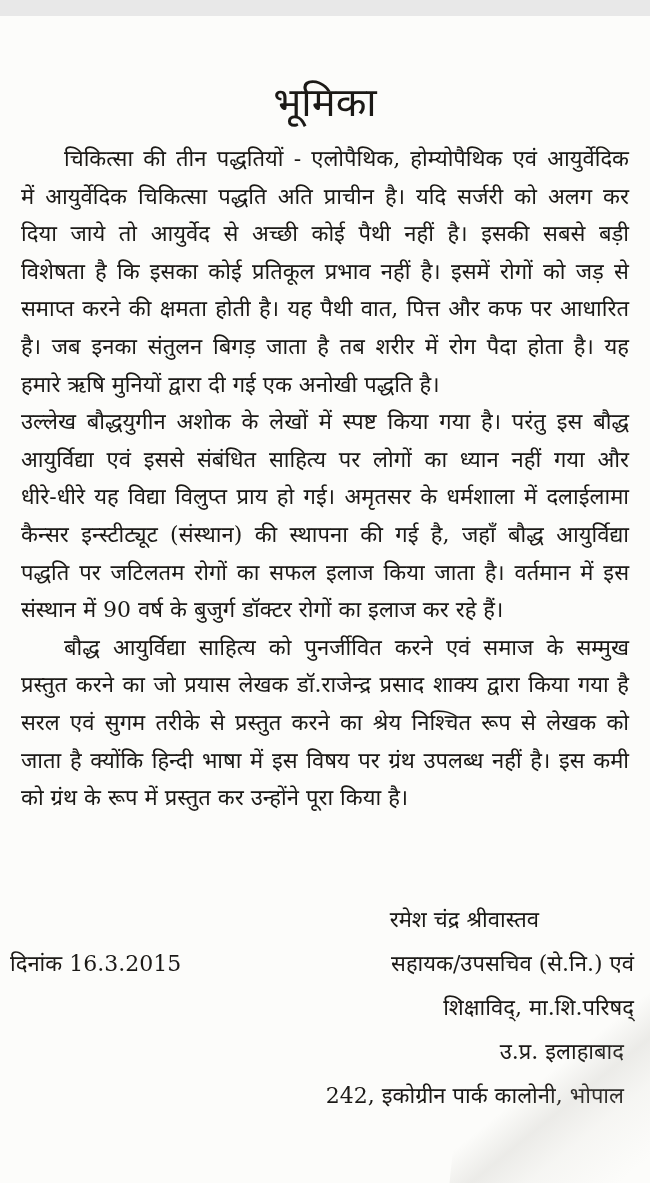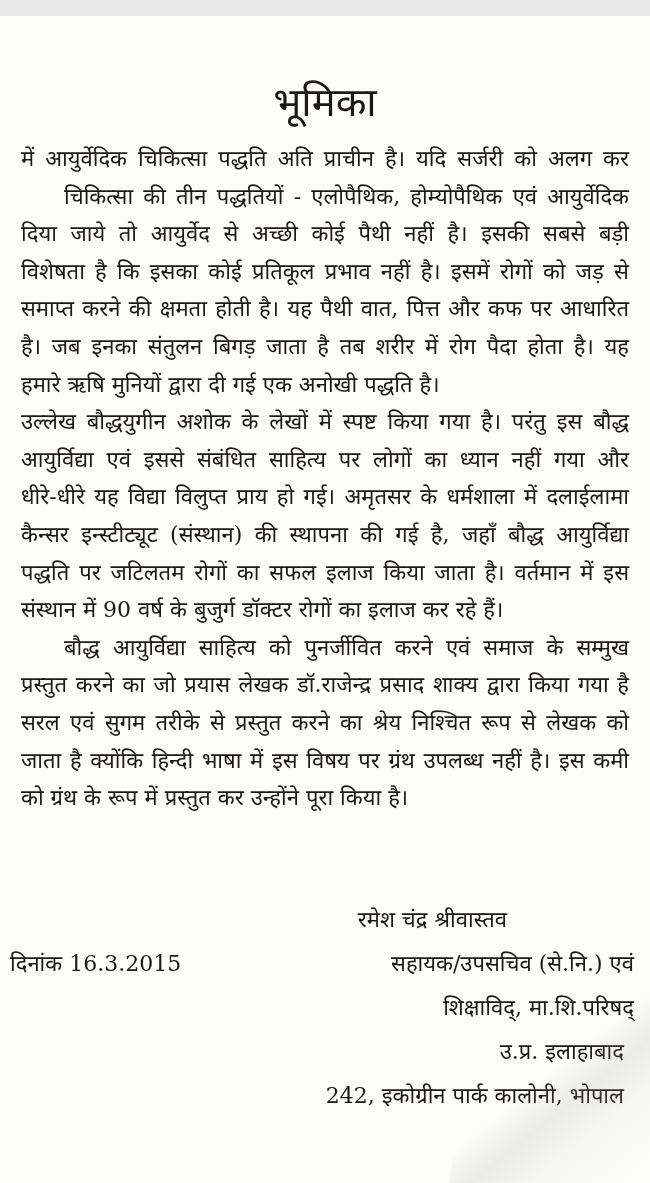--- a/index.html
+++ b/index.html
@@ -44,21 +44,21 @@
   .signature {
     position: absolute;
     right: 16px;
     top: 882px;
     text-align: right;
     font-size: 22px;
     line-height: 44px;
     white-space: nowrap;
   }
   .sig-ln { display: block; }
-  .sig-ln.offset { padding-right: 95px; text-align: center; }
+  .sig-ln.offset { padding-right: 95px; }
   .sig-ln.offset2 { padding-right: 10px; }
   .date-label {
     position: absolute;
     left: 10px;
     top: 926px;
     font-size: 22px;
     line-height: 44px;
     white-space: nowrap;
     text-align: right;
   }
@@ -81,22 +81,22 @@
 </head>
 <body>
 
 <div class="page">
 
   <h1 class="title">भूमिका</h1>
 
   <div class="body-text">
 
     <div class="para">
+      <div class="ln first">चिकित्सा की तीन पद्धतियों - एलोपैथिक, होम्योपैथिक एवं आयुर्वेदिक</div>
       <div class="ln">में आयुर्वेदिक चिकित्सा पद्धति अति प्राचीन है। यदि सर्जरी को अलग कर</div>
-      <div class="ln first">चिकित्सा की तीन पद्धतियों - एलोपैथिक, होम्योपैथिक एवं आयुर्वेदिक</div>
       <div class="ln">दिया जाये तो आयुर्वेद से अच्छी कोई पैथी नहीं है। इसकी सबसे बड़ी</div>
       <div class="ln">विशेषता है कि इसका कोई प्रतिकूल प्रभाव नहीं है। इसमें रोगों को जड़ से</div>
       <div class="ln">समाप्त करने की क्षमता होती है। यह पैथी वात, पित्त और कफ पर आधारित</div>
       <div class="ln">है। जब इनका संतुलन बिगड़ जाता है तब शरीर में रोग पैदा होता है। यह</div>
       <div class="ln last">हमारे ऋषि मुनियों द्वारा दी गई एक अनोखी पद्धति है।</div>
     </div>
 
     <div class="para">
       <div class="ln">उल्लेख बौद्धयुगीन अशोक के लेखों में स्पष्ट किया गया है। परंतु इस बौद्ध</div>
       <div class="ln">आयुर्विद्या एवं इससे संबंधित साहित्य पर लोगों का ध्यान नहीं गया और</div>

